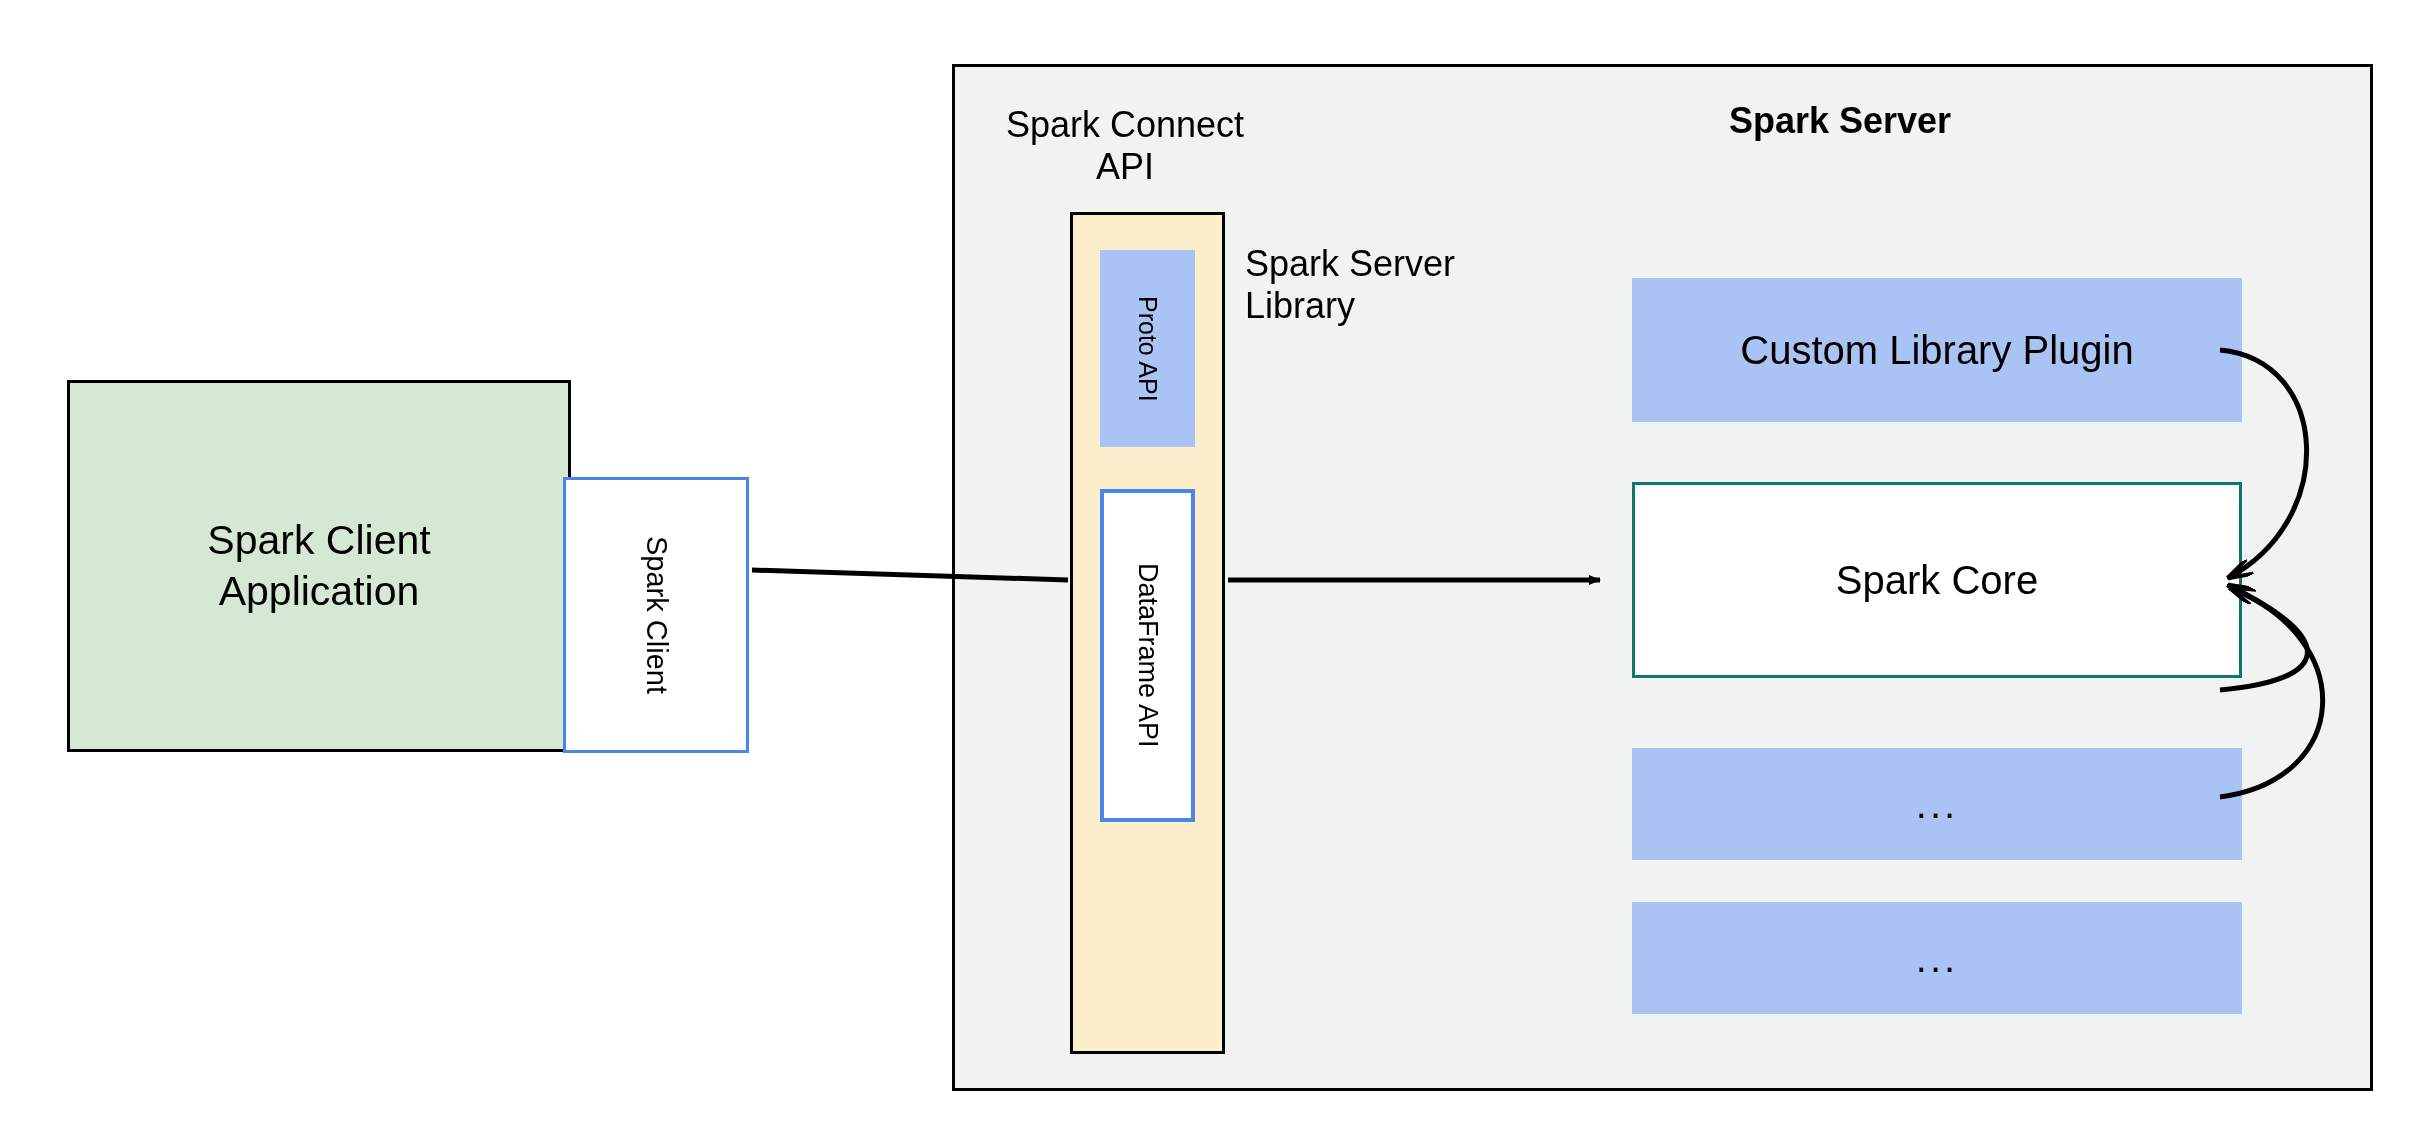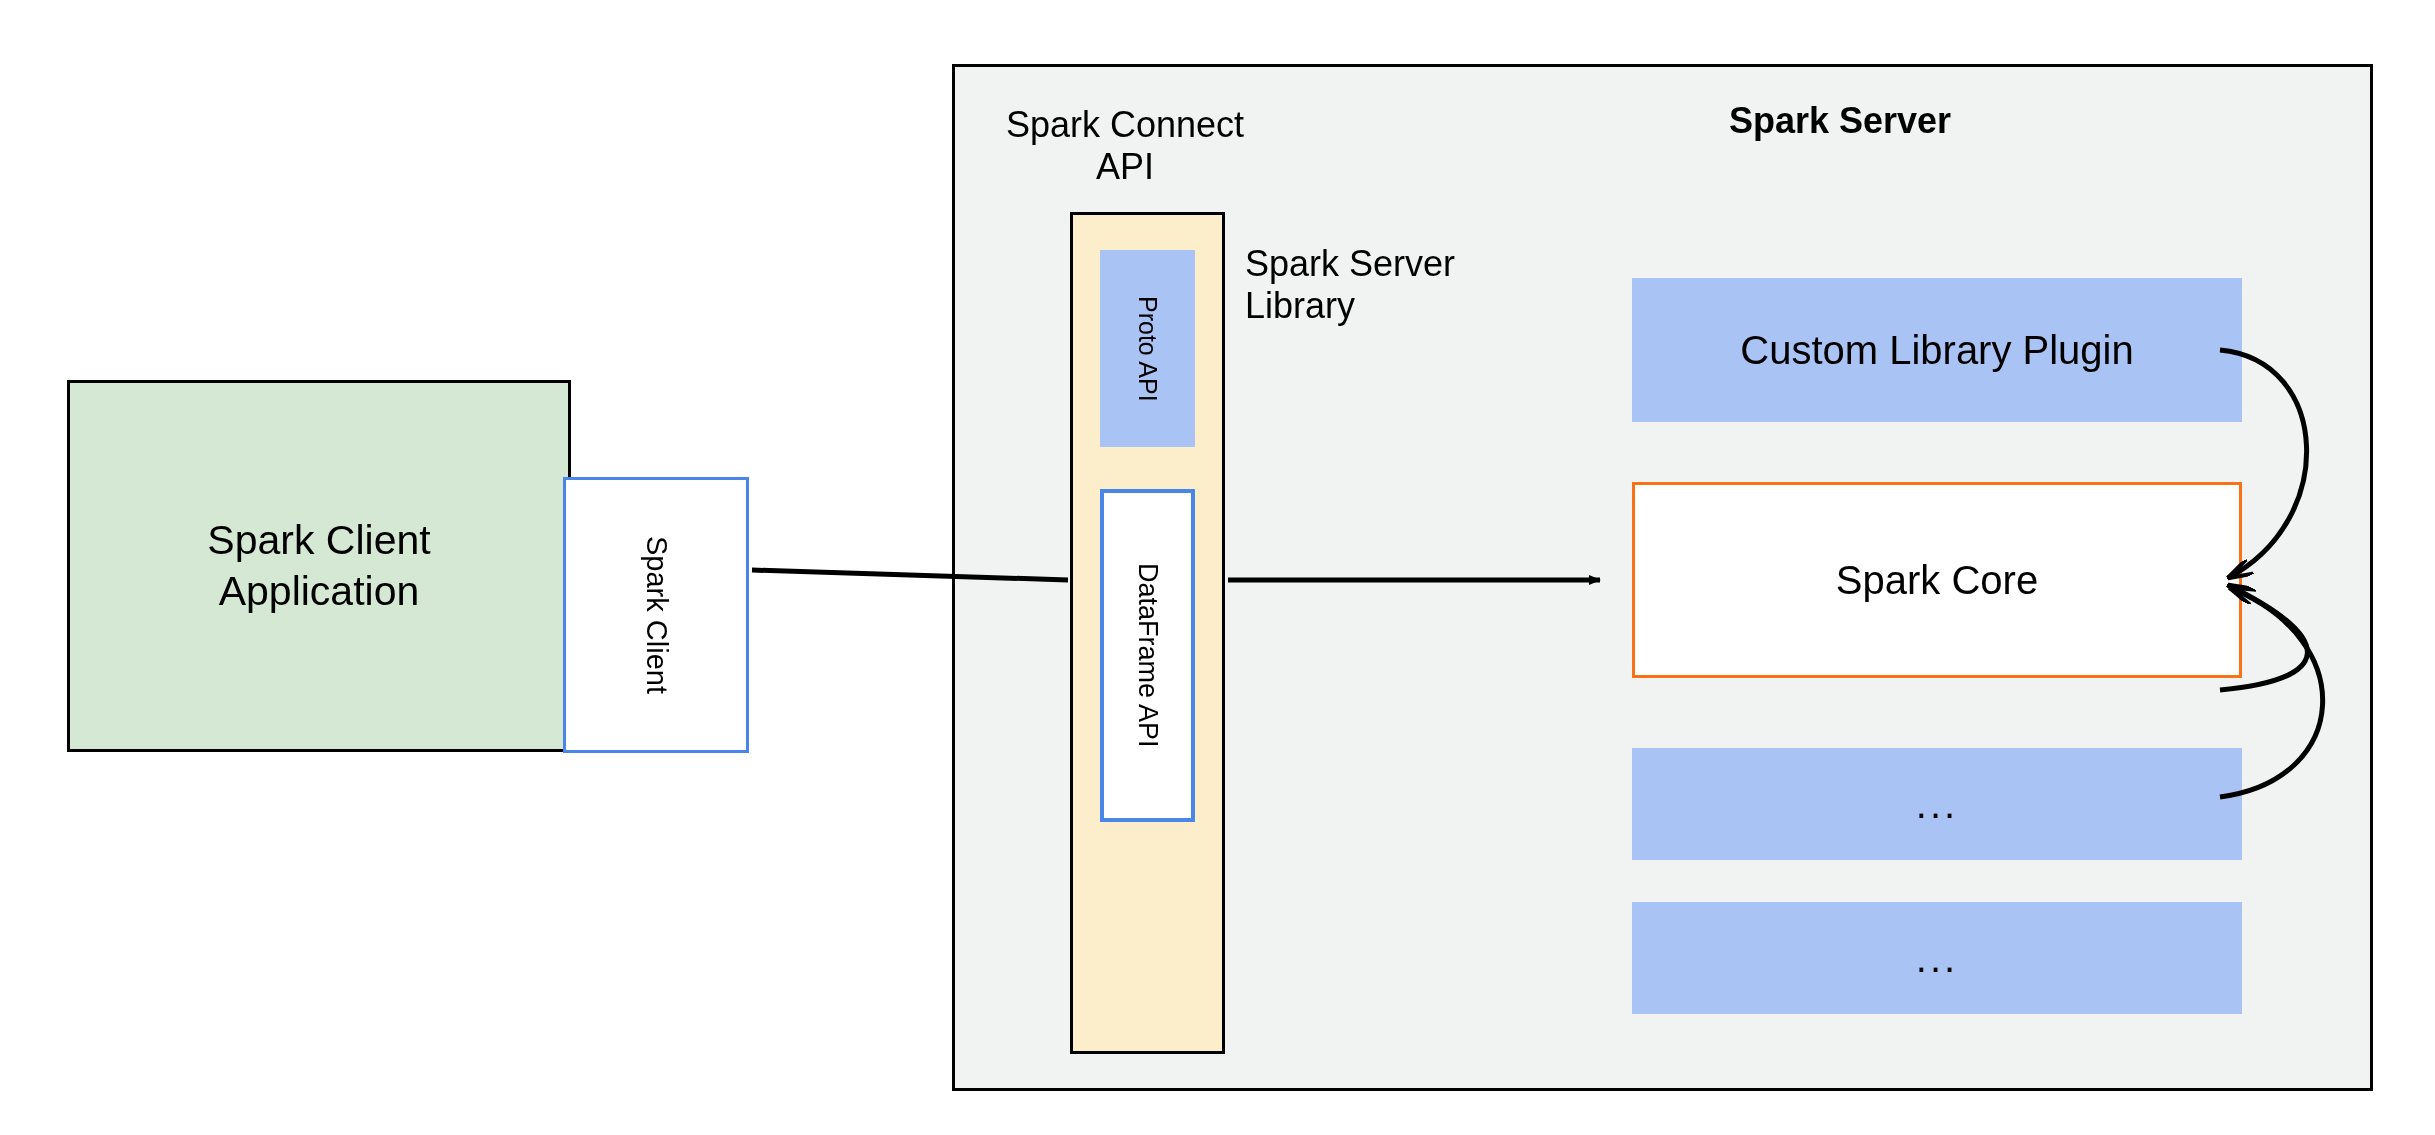--- a/index.html
+++ b/index.html
@@ -137,21 +137,21 @@
     margin-left: 22px;
   }
   #custom-library-plugin {
     top: 278px; height: 144px;
     background: #a9c4f4;
     font-size: 40px;
   }
   #spark-core {
     top: 482px; height: 196px;
     background: #ffffff;
-    border: 3px solid #f97316;
+    border: 3px solid #0f766e;
     font-size: 40px;
   }
   #ellipsis-1 {
     top: 748px; height: 112px;
     background: #a9c4f4;
     font-size: 40px;
     letter-spacing: 3px;
   }
   #ellipsis-2 {
     top: 902px; height: 112px;

